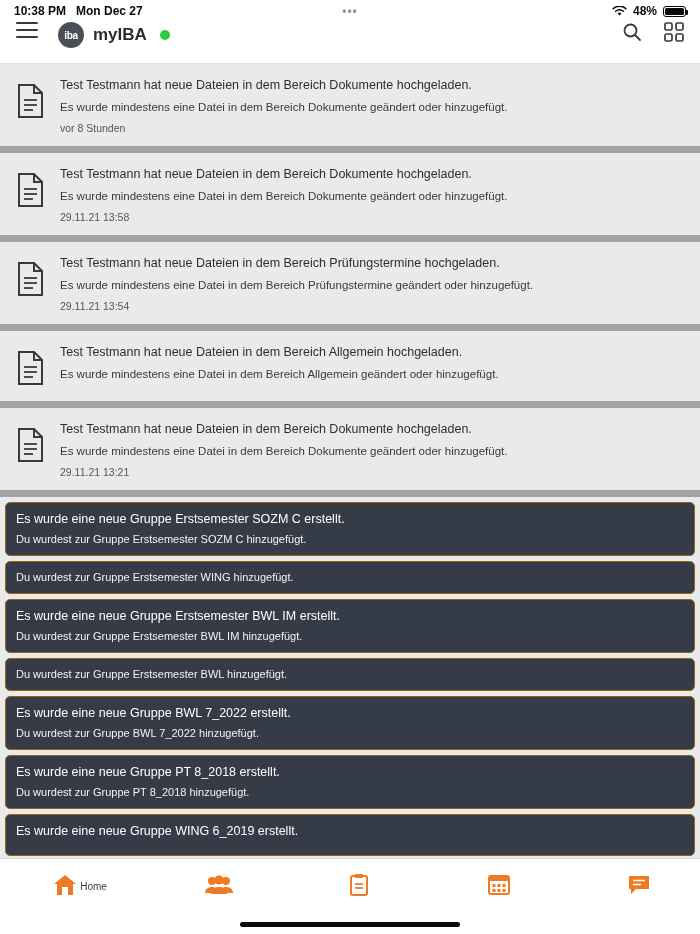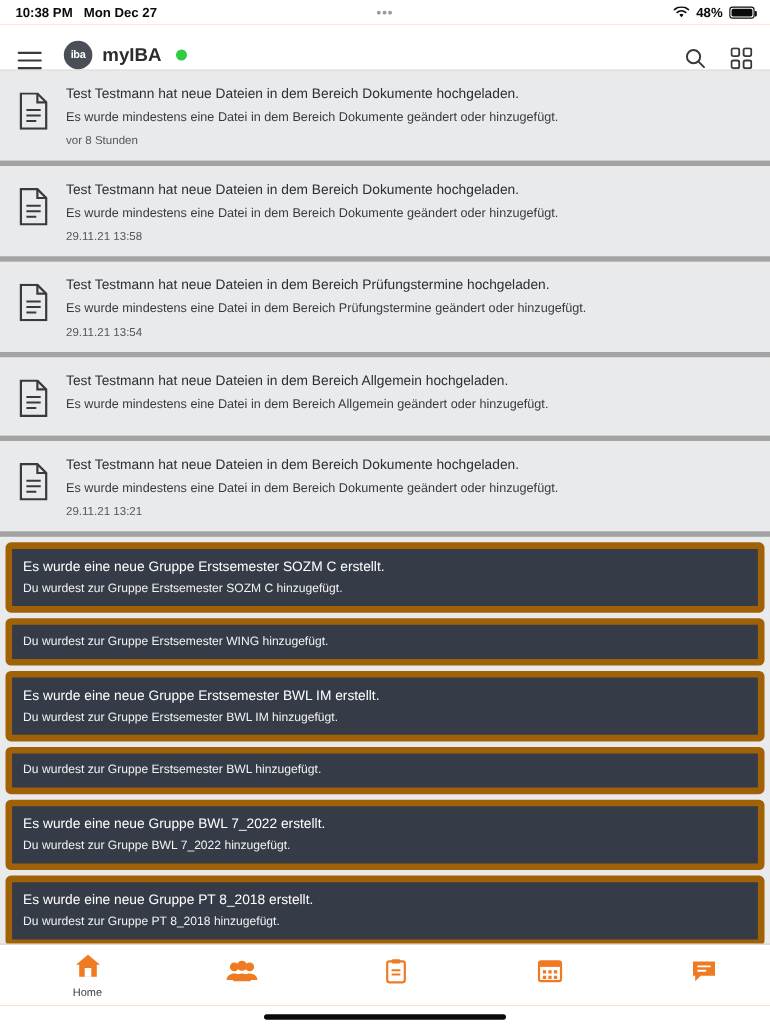--- a/index.html
+++ b/index.html
@@ -48,21 +48,21 @@
   .batt::after {
     content: ""; position: absolute; right: -3px; top: 3px;
     width: 2px; height: 5px; background: #0a0a0a; border-radius: 0 1px 1px 0;
   }
   .batt > i { position: absolute; left: 1px; top: 1px; bottom: 1px; width: 19px; background: #0a0a0a; border-radius: 1.5px; display: block; }
 
   
   .navbar {
     height: 42px;
     background: #ffffff;
-    display: flex; align-items: flex-end;
+    display: flex; align-items: flex-start;
     padding: 0 16px;
     border-bottom: 1px solid #e2e2e4;
   }
   .hamburger { width: 22px; display: flex; flex-direction: column; gap: 5px; cursor: pointer; }
   .hamburger span { display: block; height: 2px; background: #3a3a3c; border-radius: 1px; }
   .brand { display: flex; align-items: center; gap: 9px; margin-left: 20px; }
   .logo {
     width: 26px; height: 26px; border-radius: 50%;
     background: #4a4f57; color: #ffffff;
     display: flex; align-items: center; justify-content: center;
@@ -71,52 +71,52 @@
   .brand-title { font-size: 17px; font-weight: bold; color: #2c2c2e; }
   .status-dot { width: 10px; height: 10px; border-radius: 50%; background: #2ecc40; margin-left: 4px; }
   .nav-right { margin-left: auto; display: flex; align-items: center; gap: 22px; }
   .nav-icon { color: #3a3a3c; display: flex; align-items: center; cursor: pointer; }
 
   
   .feed { flex: 1; overflow: hidden; background: #e9eaec; }
 
   .doc-card {
     background: #e9eaec;
-    border-bottom: 5px solid #a3a3a3;
+    border-bottom: 7px solid #a3a3a3;
     display: flex; align-items: flex-start;
     padding: 14px 16px 12px 16px;
     gap: 16px;
   }
   .doc-icon { flex: 0 0 auto; padding-top: 6px; }
   .doc-body { flex: 1; min-width: 0; }
   .doc-title { font-size: 12.5px; color: #2e2e30; margin-bottom: 9px; }
   .doc-sub { font-size: 11.5px; color: #3a3a3c; margin-bottom: 9px; }
   .doc-time { font-size: 10.5px; color: #55565a; }
 
   .group-card {
     background: #363c47;
-    border: 6px solid #a16207;
+    border: 1px solid #a16207;
     border-radius: 5px;
     margin: 5px 5px;
     padding: 9px 10px 10px 10px;
     color: #ffffff;
   }
   .group-title { font-size: 12.5px; margin-bottom: 7px; }
   .group-sub { font-size: 11px; color: #f2f2f3; }
 
   
   .tabbar {
     height: 56px;
     background: #ffffff;
     border-top: 1px solid #d8d8da;
     display: flex; align-items: center;
   }
   .tab {
     flex: 1;
-    display: flex; flex-direction: column; align-items: center; justify-content: center;
+    display: flex; flex-direction: row; align-items: center; justify-content: center;
     gap: 2px; cursor: pointer; padding-left: 19px;
   }
   .tab-label { font-size: 10px; color: #3a3a3c; }
   .homebar-wrap { height: 20px; background: #ffffff; display: flex; align-items: center; justify-content: center; }
   .homebar { width: 220px; height: 5px; border-radius: 3px; background: #0a0a0a; }
 </style>
 </head>
 <body>
 
 <div class="device">

